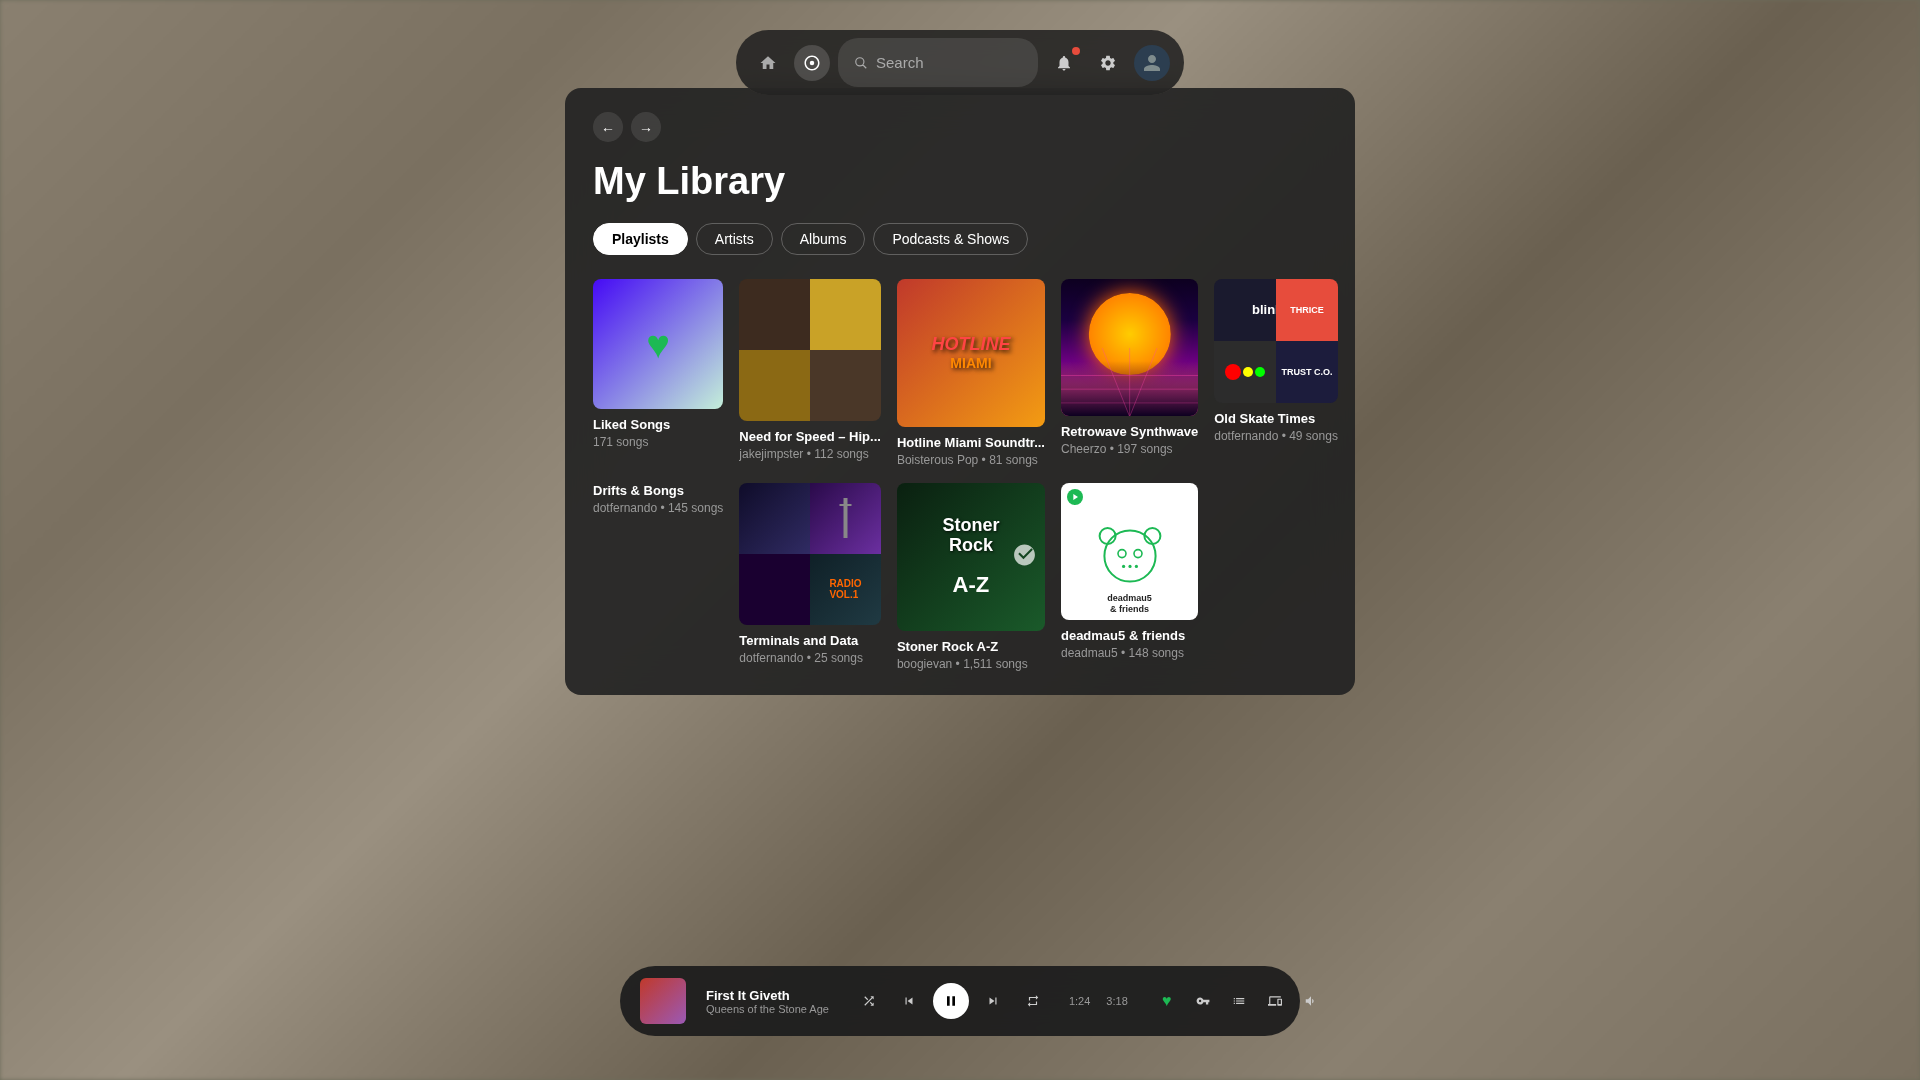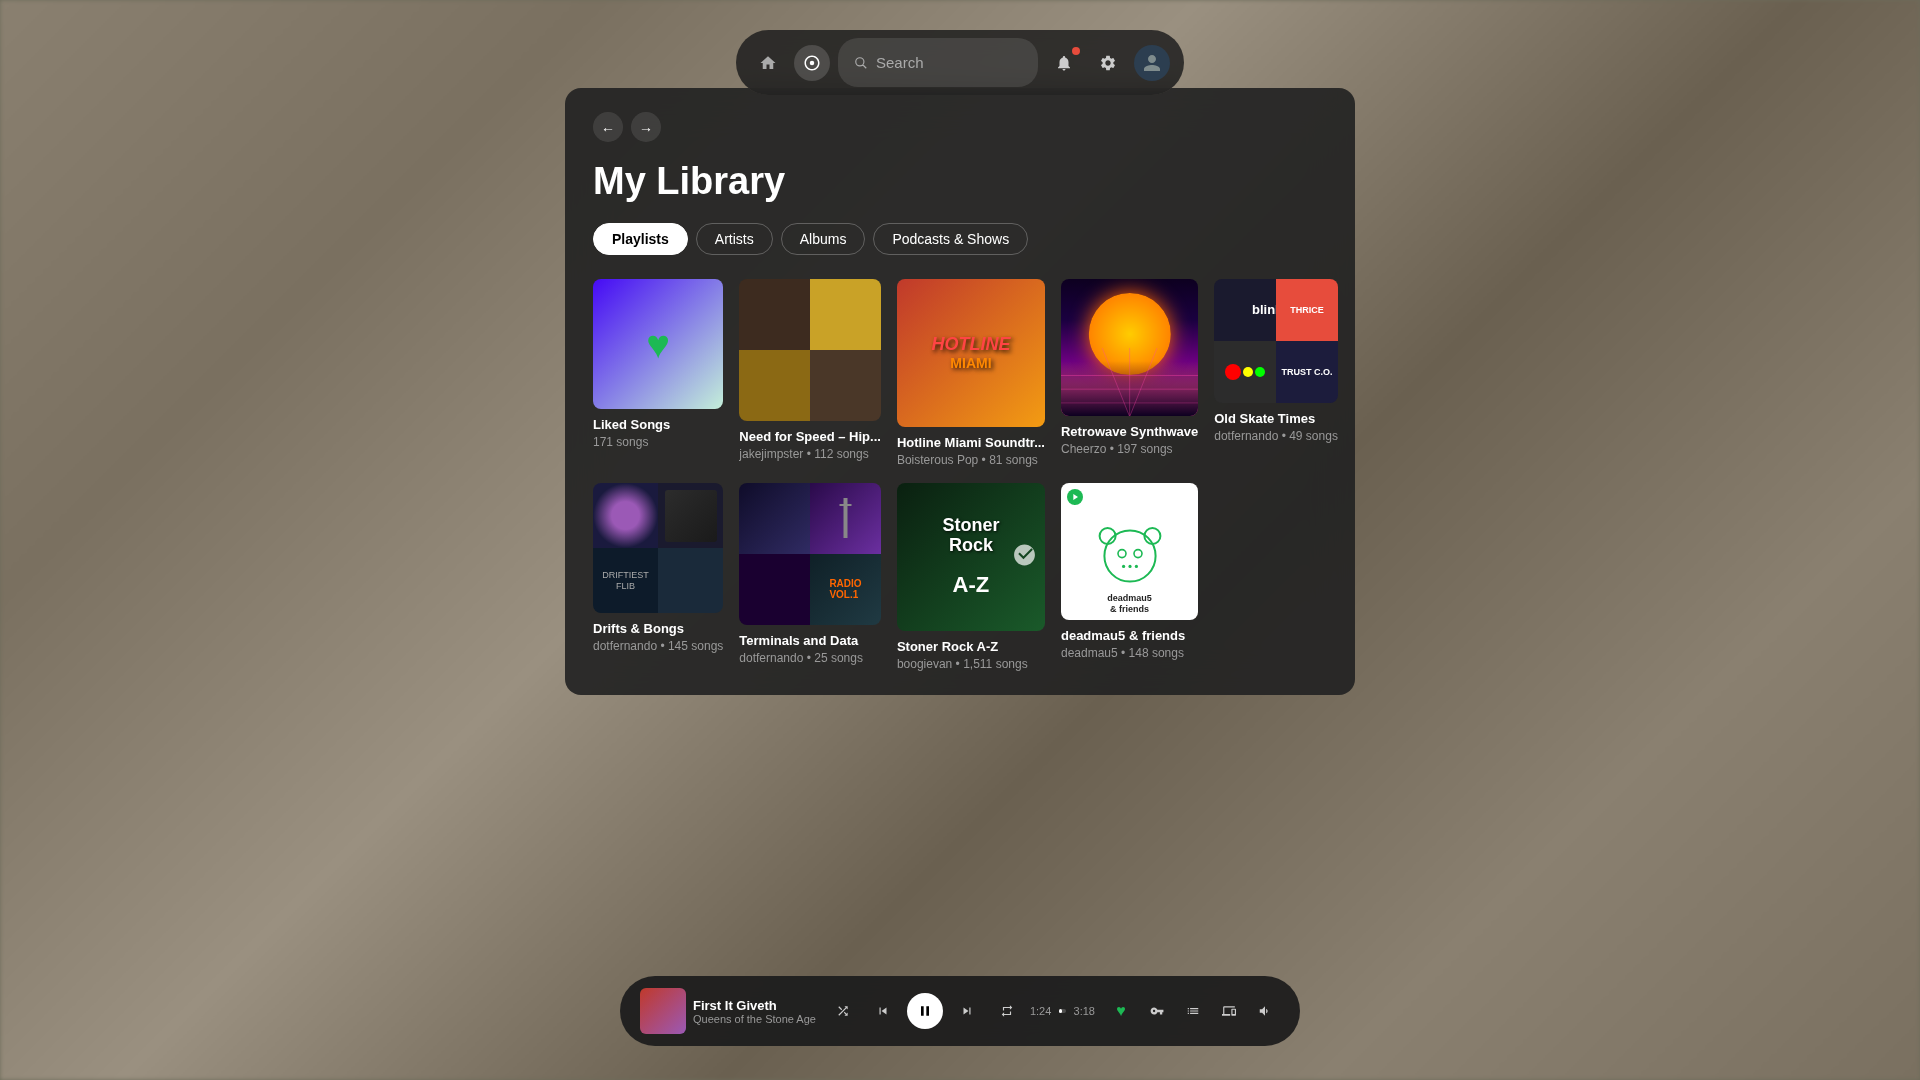--- a/index.html
+++ b/index.html
@@ -218,30 +218,30 @@
       font-size: 12px;
       color: #999;
       overflow: hidden;
       text-overflow: ellipsis;
       white-space: nowrap;
     }
 
     
     .player-bar {
       position: absolute;
-      bottom: 34px;
+      bottom: 44px;
       left: 50%;
       transform: translateX(-50%);
       width: 680px;
       background: rgba(30, 30, 30, 0.95);
       border-radius: 50px;
       padding: 12px 20px;
       display: flex;
       align-items: center;
-      gap: 7px;
+      gap: 20px;
       backdrop-filter: blur(20px);
       z-index: 100;
     }
 
     .player-thumb {
       width: 46px;
       height: 46px;
       border-radius: 6px;
       background: linear-gradient(135deg, #c0392b, #8e44ad);
       flex-shrink: 0;
@@ -480,32 +480,20 @@
             </div>
           </div>
           <div class="collage-cell" style="background:#1c1c3c; display:flex;align-items:center;justify-content:center; color:white; font-size:9px; font-weight:700;">TRUST C.O.</div>
         </div>
       </div>
       <div class="grid-name">Old Skate Times</div>
       <div class="grid-meta">dotfernando • 49 songs</div>
     </div>
 
     <div class="grid-item">
-      <div class="grid-thumb">
-        <div class="collage" style="height:100%;">
-          <div class="collage-cell" style="background:radial-gradient(circle at 40% 40%, #8e44ad, #3498db); overflow:hidden;">
-            <div style="width:100%;height:100%;background:radial-gradient(circle, #9b59b6 30%, #1a1a3e 70%);"></div>
-          </div>
-          <div class="collage-cell" style="background:#1a1a2e; display:flex;align-items:center;justify-content:center;">
-            <div style="width:80%;height:80%;background:linear-gradient(135deg,#2c2c2c,#1a1a1a);border-radius:3px;"></div>
-          </div>
-          <div class="collage-cell" style="background:#0d1b2a; display:flex;align-items:center;justify-content:center; color:#aaa; font-size:9px; text-align:center; line-height:1.2;">DRIFTIEST<br>FLIB</div>
-          <div class="collage-cell" style="background:#1a2a3a;"></div>
-        </div>
-      </div>
       <div class="grid-name">Drifts &amp; Bongs</div>
       <div class="grid-meta">dotfernando • 145 songs</div>
     </div>
 
     <div class="grid-item">
       <div class="grid-thumb">
         <div class="collage" style="height:100%;">
           <div class="collage-cell" style="background:linear-gradient(135deg,#0f0c29,#302b63);"></div>
           <div class="collage-cell" style="background:linear-gradient(135deg,#2a0a4a,#6b2fa0); display:flex;align-items:center;justify-content:center;">
             <svg width="25" height="40" viewBox="0 0 10 20">

